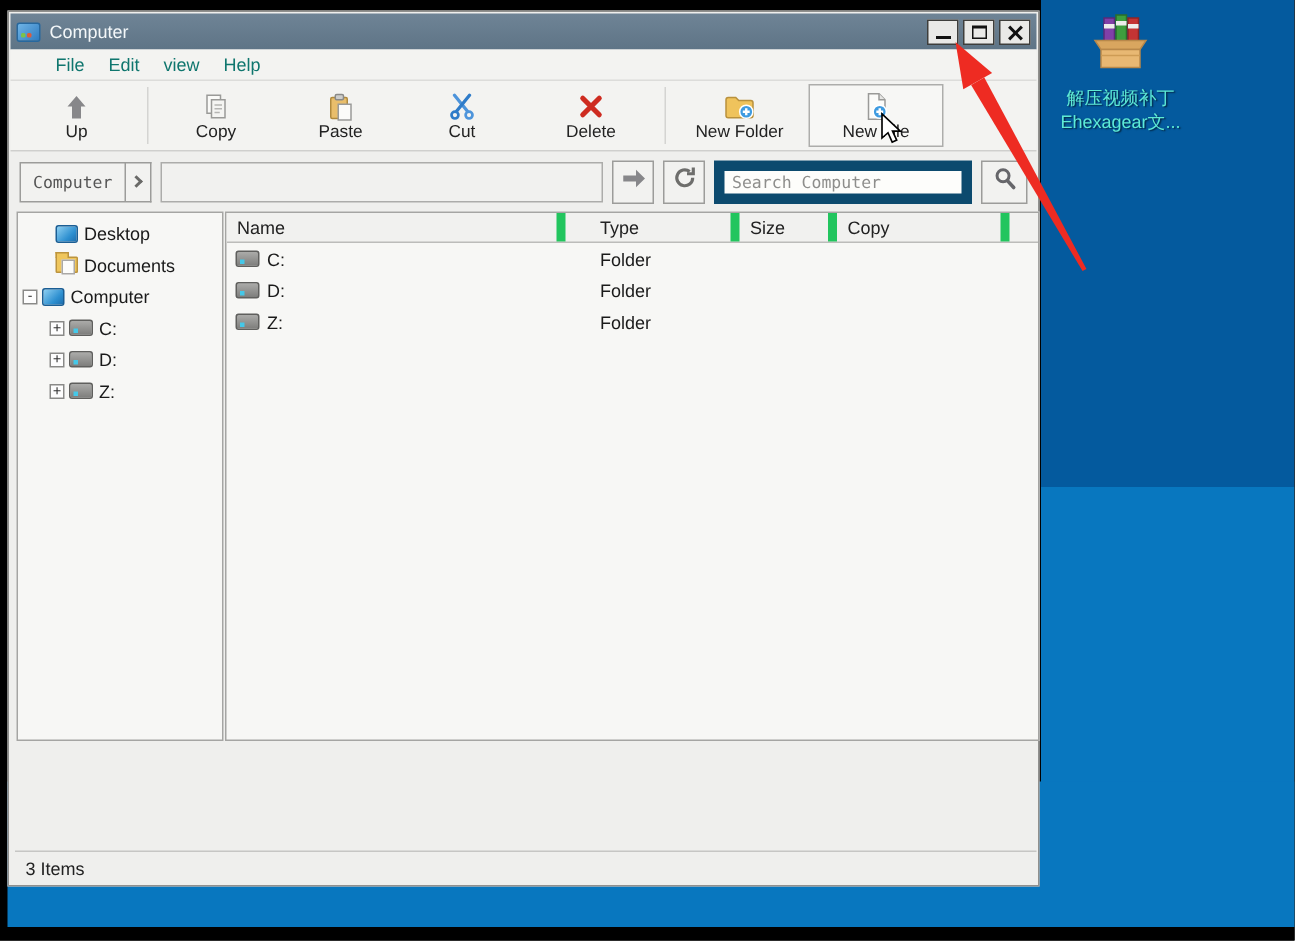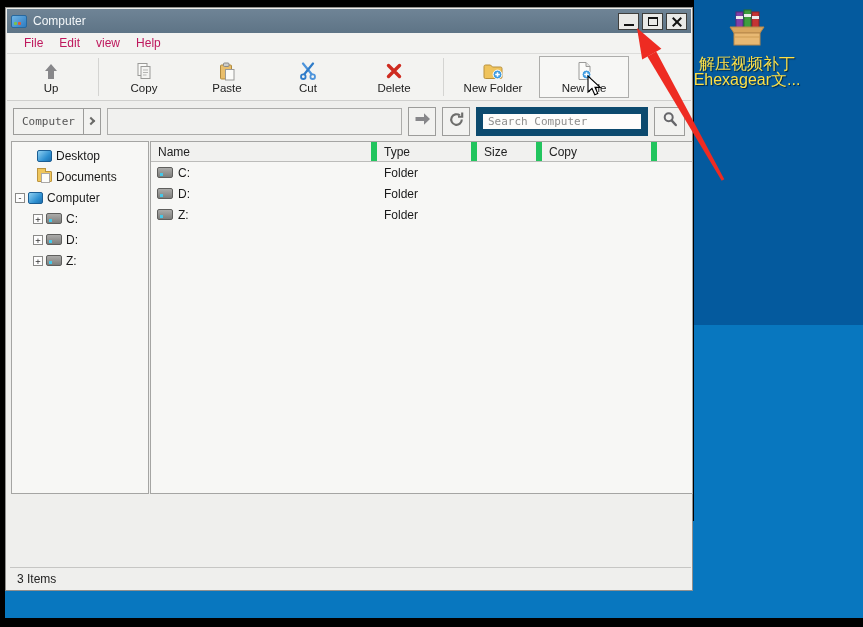--- a/index.html
+++ b/index.html
@@ -7,21 +7,21 @@
               font-family:"Liberation Sans", sans-serif; }
   .screen { position:relative; width:863px; height:627px; background:#000; }
 
   
   .desktop-right { position:absolute; left:694px; top:0; width:169px; height:618px;
     background:linear-gradient(to bottom,#045A9E 0,#045A9E 325px,#0877BF 325px,#0877BF 100%); }
   .desktop-bottom { position:absolute; left:5px; top:521px; width:858px; height:97px; background:#0877BF; }
 
   .shortcut { position:absolute; left:700px; top:6px; width:94px; display:flex;
     flex-direction:column; align-items:center; }
-  .shortcut-label { color:#fde047; font-size:16px; line-height:16px; text-align:center;
+  .shortcut-label { color:#5eead4; font-size:12px; line-height:16px; text-align:center;
     white-space:nowrap; text-shadow:1px 1px 1px rgba(0,0,0,.6); }
 
   
   .window { position:absolute; left:5px; top:7px; width:688px; height:584px;
     background:#EFEFED; border:1px solid #90908E; }
   .titlebar { position:absolute; left:1px; top:1px; right:1px; height:24px;
     background:linear-gradient(#6F8496,#5E7486); display:flex; align-items:center;
     padding:0 4px; gap:6px; }
   .title-app-icon { width:16px; height:13px; border-radius:2px;
     background:linear-gradient(135deg,#6FB4E6,#2F7CC0); border:1px solid #27689E;
@@ -34,22 +34,22 @@
     position:relative; }
   .glyph-min { position:absolute; left:5px; bottom:3px; width:10px; height:2px; background:#111; }
   .glyph-max { position:absolute; left:5px; top:3px; width:10px; height:9px;
     border:1px solid #111; border-top-width:2px; }
   .glyph-close::before, .glyph-close::after { content:""; position:absolute; left:4px; top:7px;
     width:12px; height:2px; background:#111; }
   .glyph-close::before { transform:rotate(45deg); }
   .glyph-close::after  { transform:rotate(-45deg); }
 
   .menubar { position:absolute; left:1px; top:25px; right:1px; height:21px; background:#F3F3F1;
-    border-bottom:1px solid #DCDCDA; display:flex; align-items:center; padding-left:9px;
-    font-size:12px; color:#be185d; }
+    border-bottom:1px solid #DCDCDA; display:flex; align-items:center; padding-left:22px;
+    font-size:12px; color:#0f766e; }
   .menu-item { padding:2px 8px; }
 
   .toolbar { position:absolute; left:1px; top:46px; right:1px; height:47px; background:#F3F3F1;
     border-bottom:1px solid #CFCFCD; display:flex; align-items:stretch; padding:2px 0; }
   .tb-btn { display:flex; flex-direction:column; align-items:center; justify-content:center;
     gap:1px; font-size:11.5px; color:#222; border:1px solid transparent; }
   .tb-btn.hovered { border:1px solid #ADADAB; background:#F7F7F5; }
   .tb-sep { width:1px; background:#D4D4D2; margin:2px 3px; }
   .tb-icon { height:21px; display:flex; align-items:flex-end; justify-content:center; }
 
@@ -89,21 +89,21 @@
   .icon-drive { width:16px; height:11px; border:1px solid #5F5F5D; border-radius:2px;
     background:linear-gradient(#ABABA9,#7E7E7C); position:relative; }
   .icon-drive::after { content:""; position:absolute; left:2px; bottom:1px; width:3px; height:3px;
     background:#45C8E8; }
 
   .list-panel { position:absolute; left:144px; top:133px; width:543px; height:353px;
     background:#F7F7F5; border:1px solid #A5A5A3; overflow:hidden; }
   .list-header { display:flex; height:20px; background:#F1F1EF; border-bottom:1px solid #BCBCBA;
     font-size:12px; color:#222; }
   .hcell { display:flex; align-items:center; padding-left:7px; border-right:6px solid #22c55e; }
-  .c-name { width:226px; } .c-type { width:100px; } .c-size { width:65px; } .c-date { width:115px; }
+  .c-name { width:226px; } .c-type { width:100px;margin-left:16px; } .c-size { width:65px; } .c-date { width:115px; }
   .c-fill { flex:1; border-right:none; }
   .list-row { display:flex; height:21px; font-size:12px; color:#1A1A1A; align-items:center; }
   .cell { display:flex; align-items:center; padding-left:7px; }
   .cell.c-name { padding-left:6px; gap:5px; }
 
   .statusbar { position:absolute; left:4px; right:1px; bottom:1px; height:22px; background:#EFEFED;
     border-top:1px solid #C6C6C4; display:flex; align-items:center; padding-left:7px;
     font-size:12px; color:#222; }
 
   .overlay { position:absolute; left:0; top:0; width:863px; height:627px; pointer-events:none; z-index:50; }

